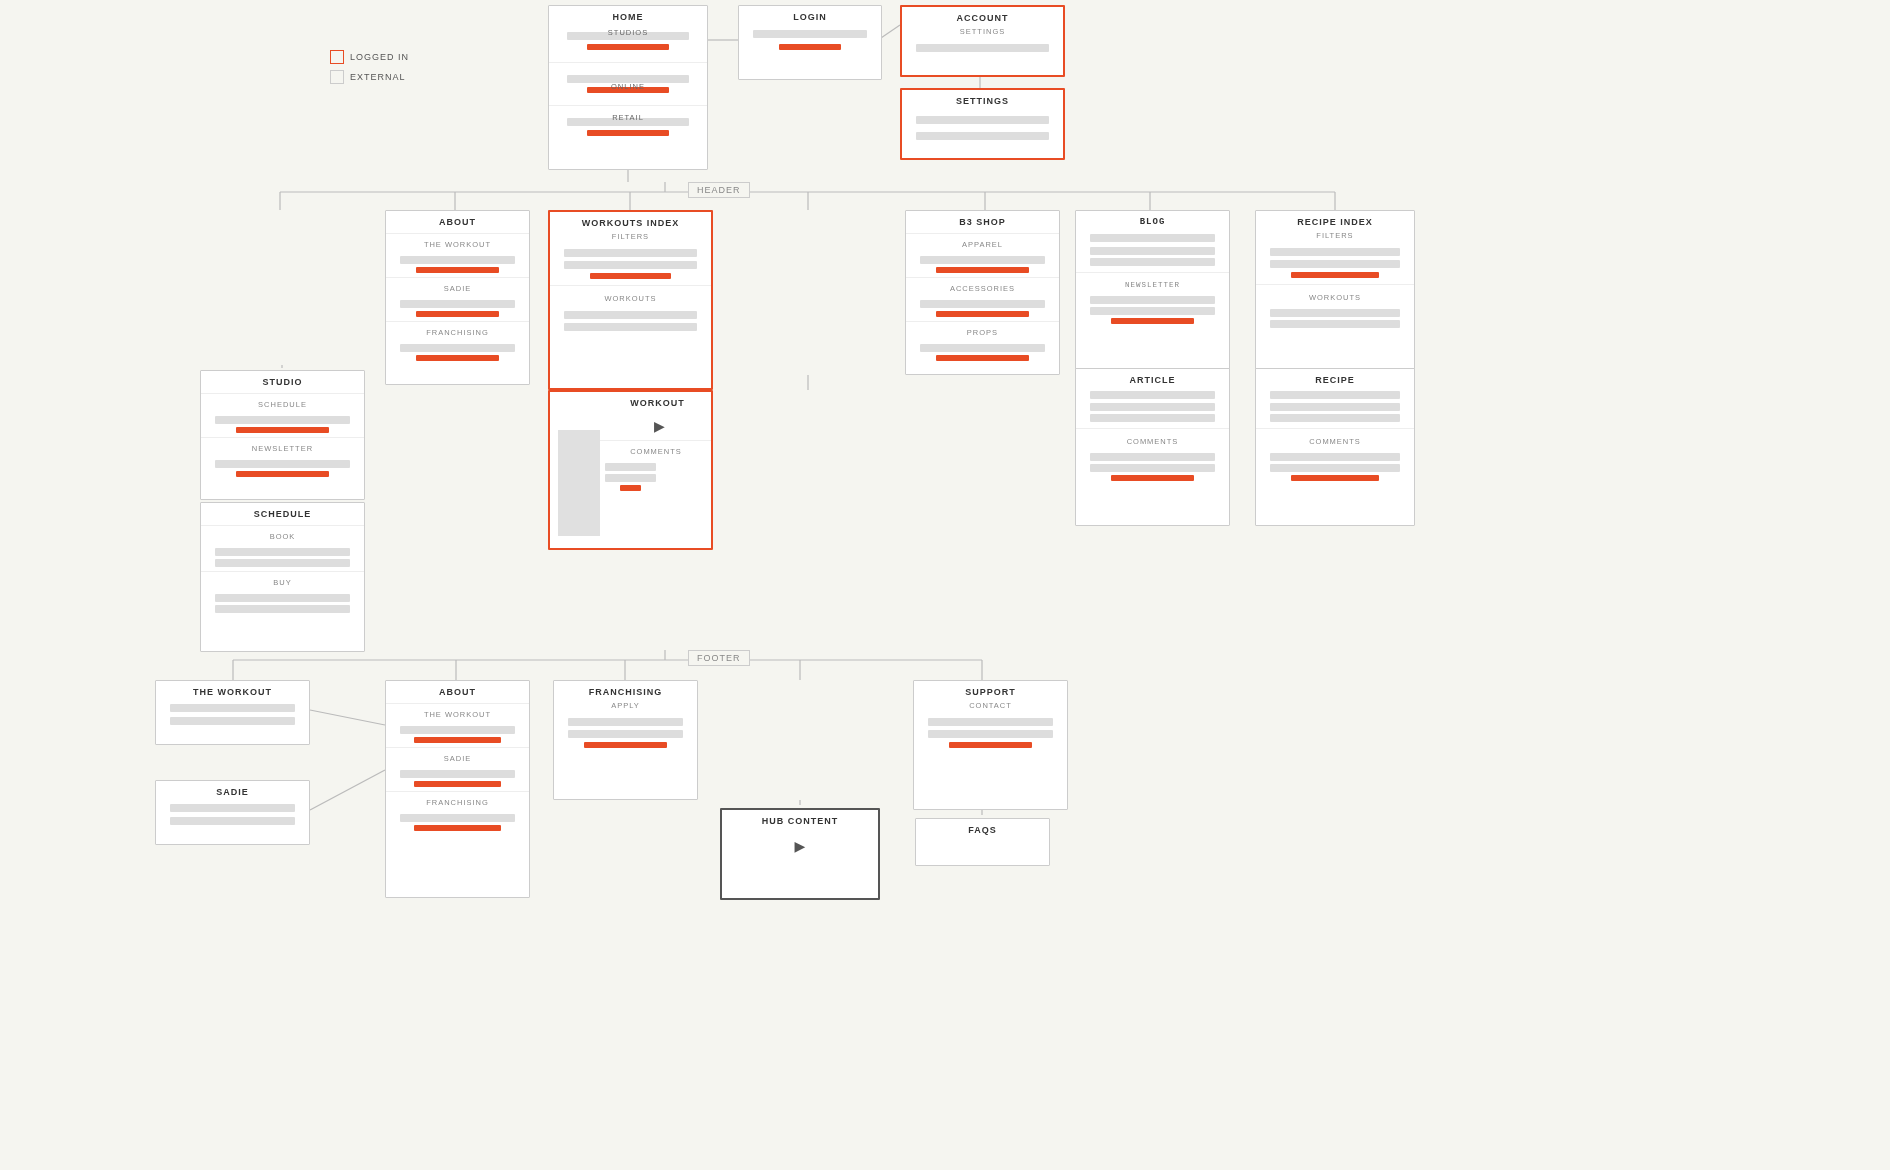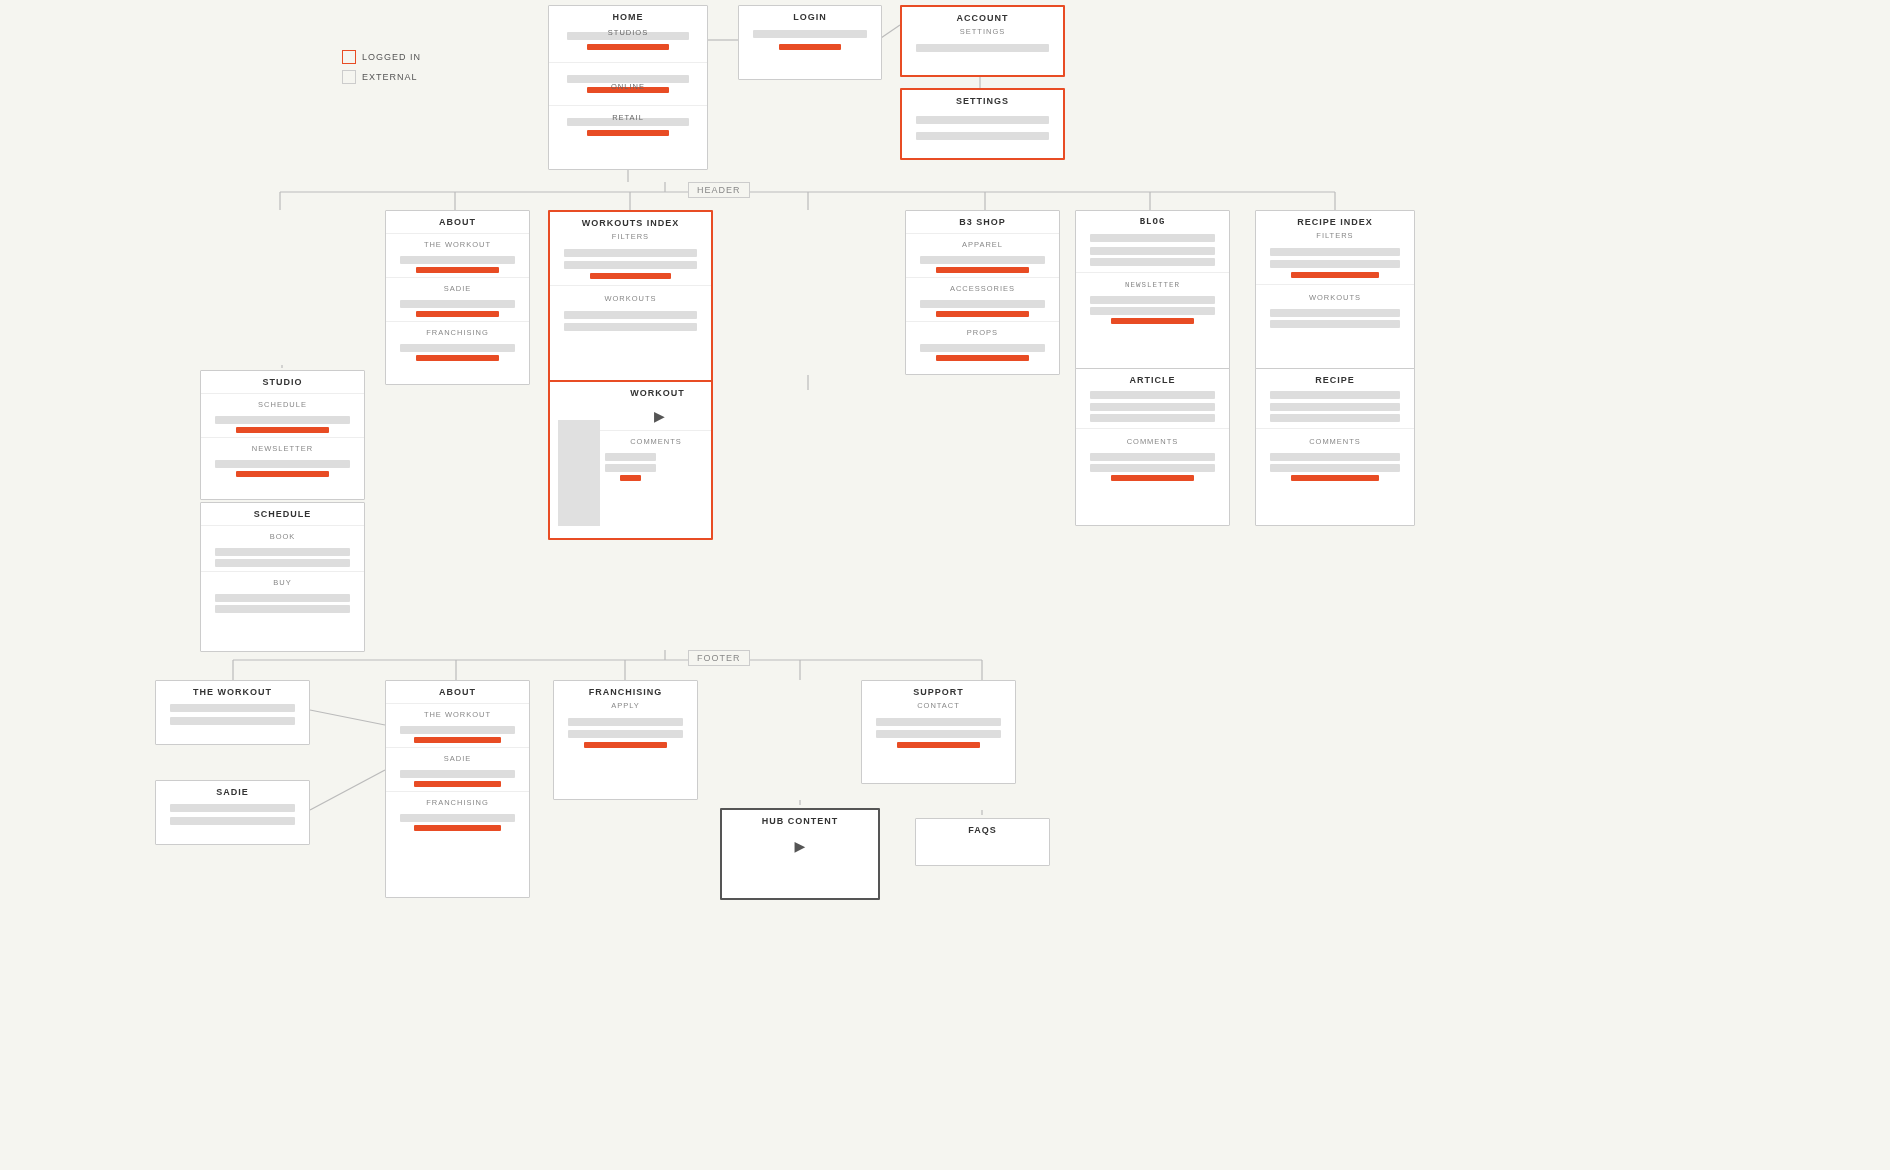--- a/index.html
+++ b/index.html
@@ -64,21 +64,21 @@
       overflow: visible;
     }
     svg.connector line, svg.connector path {
       stroke: #bbb;
       stroke-width: 1.2;
       fill: none;
     }
     .legend {
       position: absolute;
       top: 50px;
-      left: 342px;
+      left: 330px;
     }
     .legend-item {
       display: flex;
       align-items: center;
       margin-bottom: 6px;
     }
     .legend-box {
       width: 14px;
       height: 14px;
       border: 1.5px solid #ccc;
@@ -302,21 +302,21 @@
     <div style="border-top:1px solid #eee; margin:4px 0;"></div>
     <div class="node-subtitle">SCHEDULE</div>
     <div class="node-bar" style="margin:3px 14px;"></div>
     <div class="node-bar orange" style="margin:3px 35px;"></div>
     <div style="border-top:1px solid #eee; margin:4px 0;"></div>
     <div class="node-subtitle">NEWSLETTER</div>
     <div class="node-bar" style="margin:3px 14px;"></div>
     <div class="node-bar orange" style="margin:3px 35px;"></div>
   </div>
 
-  <div class="node active-border" style="left:548px; top:380px; width:165px; height:160px; overflow:visible;">
+  <div class="node active-border" style="left:548px; top:390px; width:165px; height:160px; overflow:visible;">
 
     <div style="position:absolute; left:8px; top:38px; width:42px; bottom:12px; background:#e0e0e0;"></div>
     <div class="node-title" style="padding-left:58px;">WORKOUT</div>
     <div style="padding-left:58px; text-align:center; font-size:14px; color:#555; padding-top:8px;">▶</div>
     <div style="border-top:1px solid #eee; margin:6px 0 4px 50px;"></div>
     <div class="node-subtitle" style="padding-left:55px;">COMMENTS</div>
     <div class="node-bar" style="margin:3px 55px 3px 55px;"></div>
     <div class="node-bar" style="margin:3px 55px 3px 55px;"></div>
     <div class="node-bar orange" style="margin:3px 70px;"></div>
   </div>
@@ -387,21 +387,21 @@
 
   <div class="node" style="left:553px; top:680px; width:145px; height:120px;">
     <div class="node-title">FRANCHISING</div>
     <div class="node-subtitle">APPLY</div>
     <div class="node-bar" style="margin:4px 14px;"></div>
     <div class="node-bar" style="margin:3px 14px;"></div>
     <div class="node-bar orange" style="margin:4px 30px;"></div>
   </div>
 
 
-  <div class="node" style="left:861px; top:680px; width:155px; height:104px;">
+  <div class="node" style="left:913px; top:680px; width:155px; height:130px;">
     <div class="node-title">SUPPORT</div>
     <div class="node-subtitle">CONTACT</div>
     <div class="node-bar" style="margin:4px 14px;"></div>
     <div class="node-bar" style="margin:3px 14px;"></div>
     <div class="node-bar orange" style="margin:4px 35px;"></div>
   </div>
 
   <div class="node" style="left:720px; top:808px; width:160px; height:92px; border-color:#555; border-width:2px;">
     <div class="node-title">HUB CONTENT</div>
     <div style="text-align:center; font-size:14px; color:#555; padding:10px 0;">▶</div>

